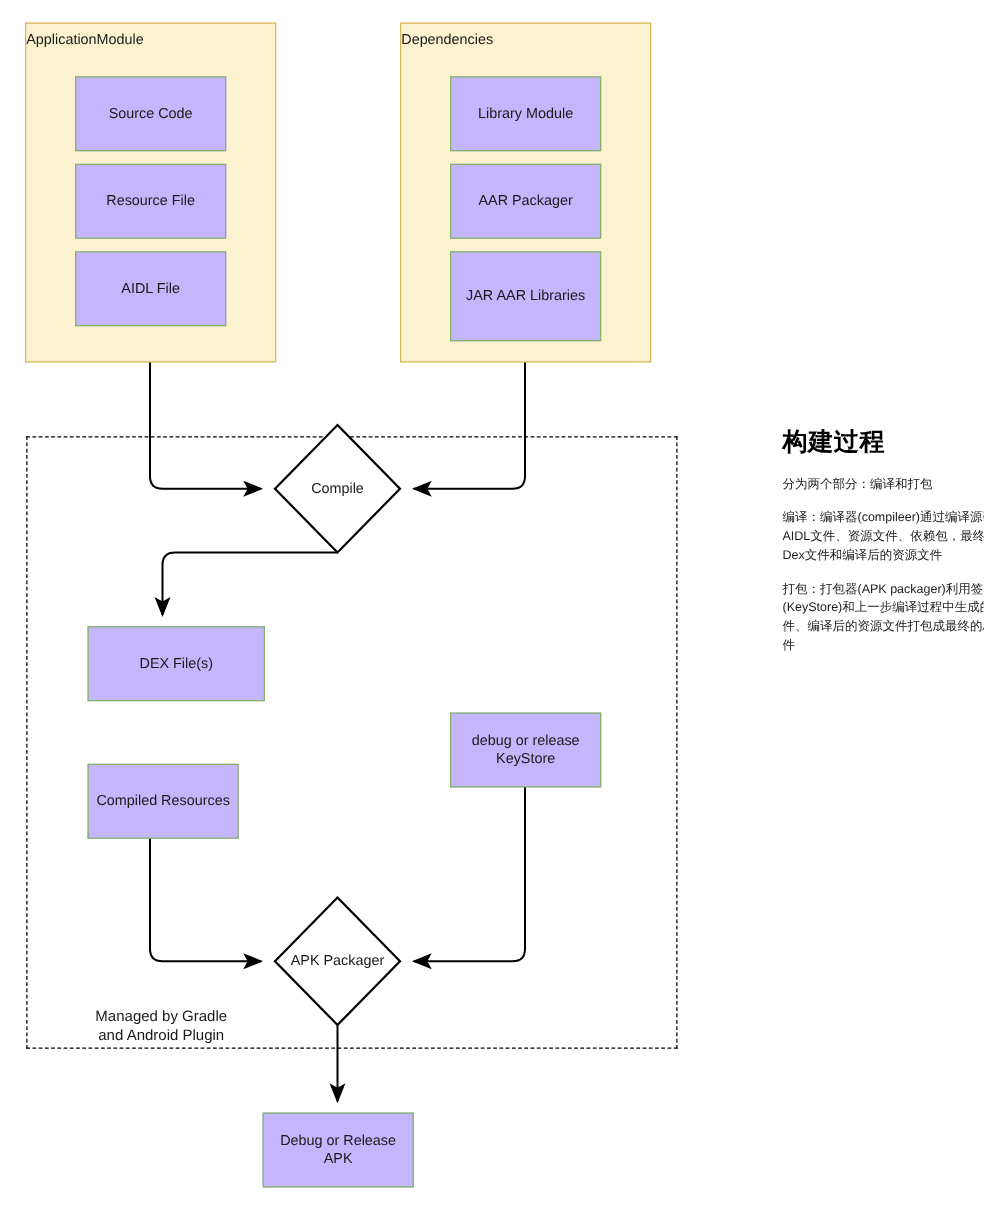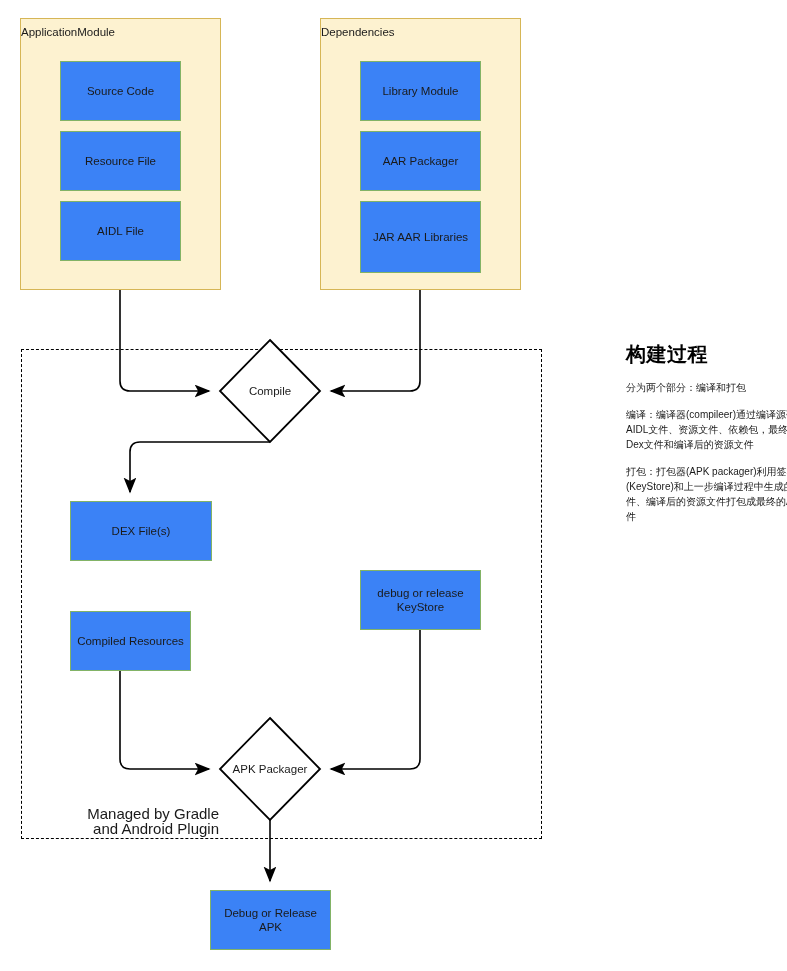--- a/index.html
+++ b/index.html
@@ -49,43 +49,43 @@
     position: absolute;
     left: 0;
     right: 8px;
     top: 6px;
     text-align: left;
     font-size: 11.5px;
     line-height: 14px;
     color: #1a1a1a;
   }
   .green-box {
-    background: #3b82f6;
+    background: #c4b5fd;
     border: 1px solid #82b366;
   }
   .dashed-box {
     position: absolute;
     box-sizing: border-box;
     border: 1px dashed #000000;
     background: transparent;
   }
   .diamond-label {
     position: absolute;
     font-size: 11.5px;
     line-height: 14px;
     color: #1a1a1a;
     text-align: center;
     white-space: nowrap;
   }
   .plain-label {
     position: absolute;
-    font-size: 15px;
+    font-size: 12px;
     line-height: 15px;
     color: #1a1a1a;
-    text-align: right;
+    text-align: center;
     white-space: pre-line;
   }
   
   #notes {
     position: absolute;
     left: 606px;
     top: 342px;
     width: 196px;
     margin-left: 20px;
   }

